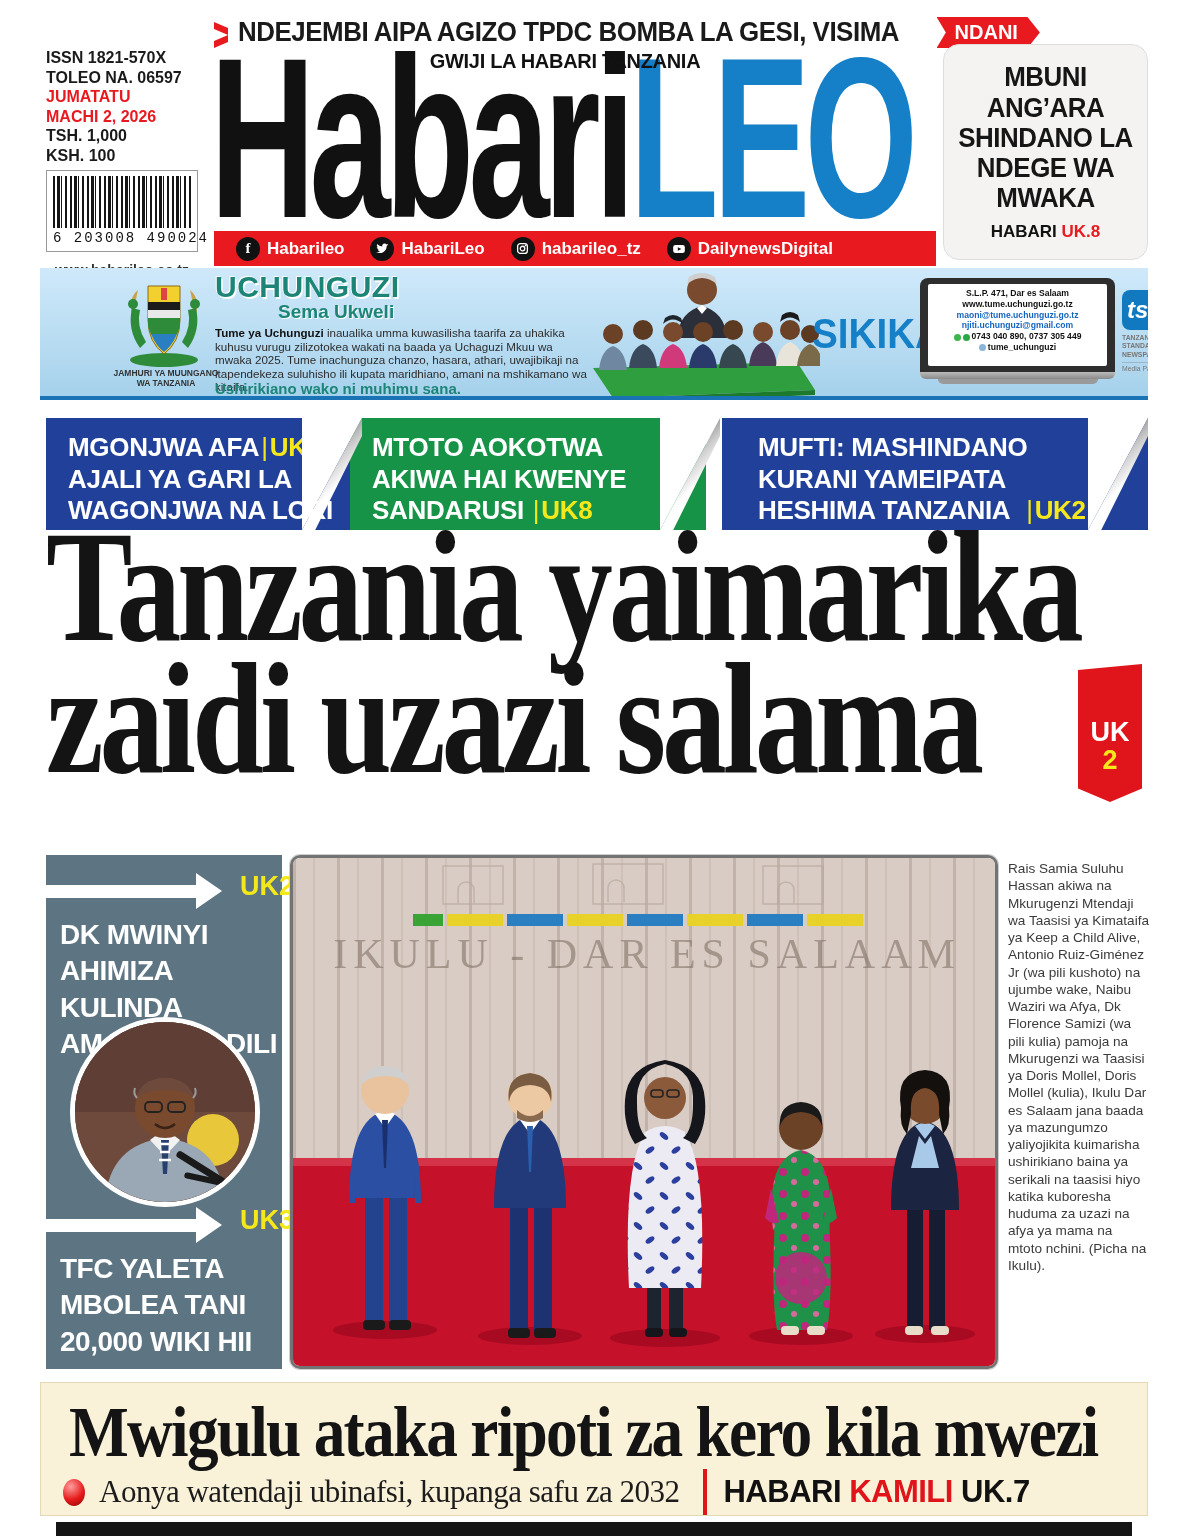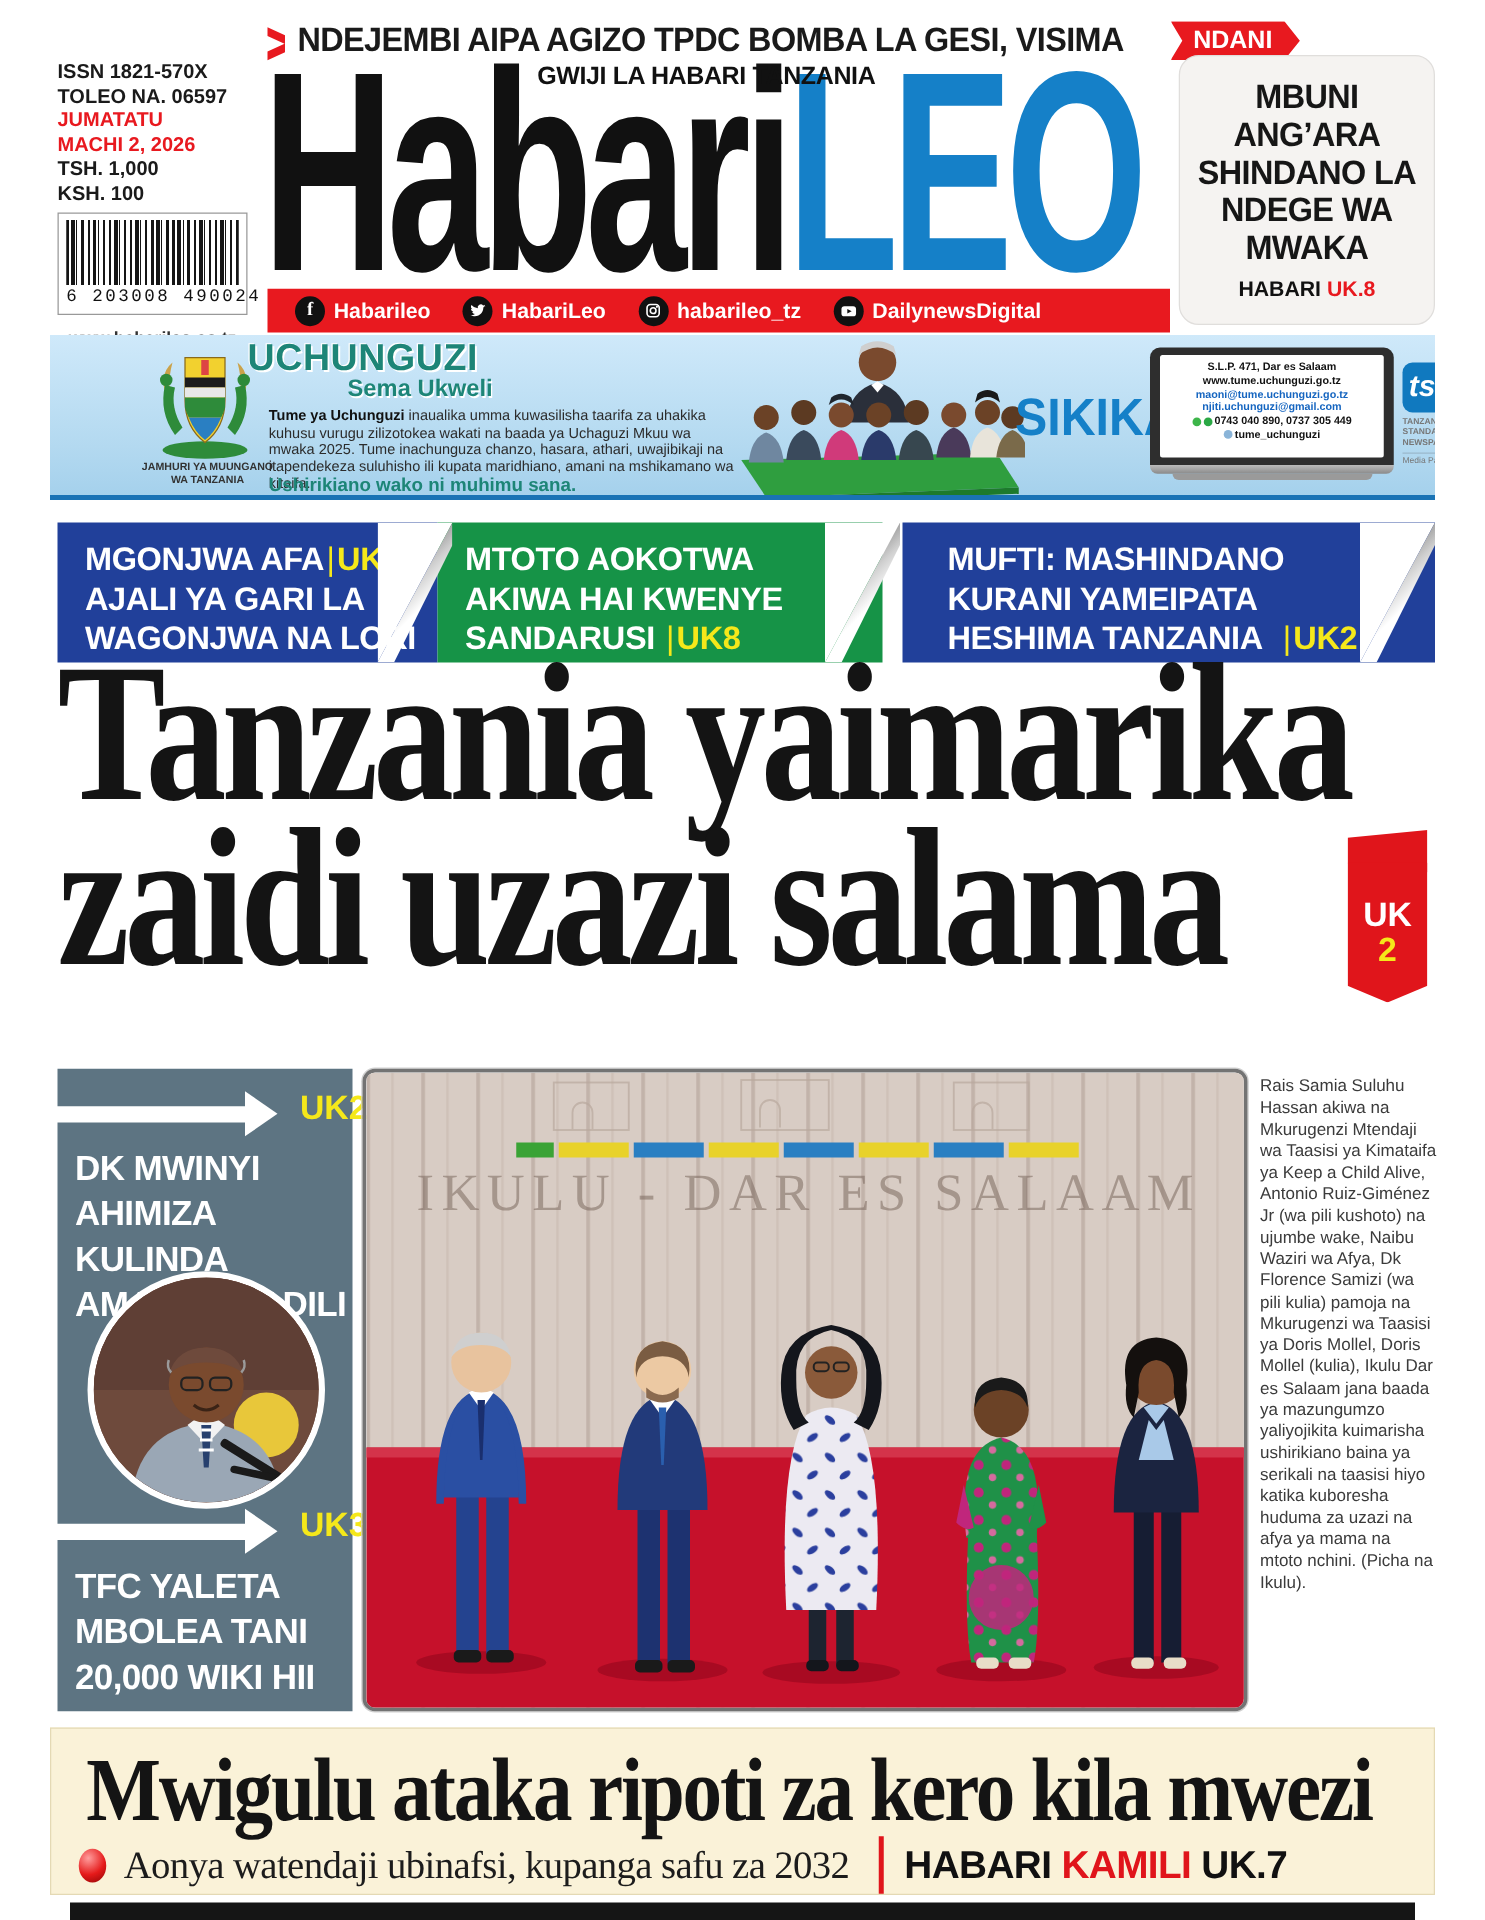--- a/index.html
+++ b/index.html
@@ -39,21 +39,21 @@
   
   .promo { position:absolute; left:943px; top:44px; width:205px; height:216px; background:#f5f3f1; border:1px solid #e0dedc; border-radius:16px; display:flex; flex-direction:column; justify-content:center; align-items:center; text-align:center; padding:8px; }
   .promo .big { font-size:27px; font-weight:bold; color:#161616; line-height:1.12; letter-spacing:-0.5px; transform:scaleX(0.96); }
   .promo .ref { margin-top:8px; font-size:17px; font-weight:bold; color:#111; }
   .promo .ref .red { color:#e8191f; }
 
   
   .banner { position:absolute; left:40px; top:268px; width:1108px; height:132px; background:linear-gradient(180deg,#cfe9fa 0%,#b3d9f0 70%,#a5d1ec 100%); border-bottom:4px solid #1a73b5; overflow:hidden; }
   .arms { position:absolute; left:78px; top:12px; }
   .arms-label { position:absolute; left:40px; top:100px; width:172px; text-align:center; font-size:8.5px; font-weight:bold; color:#333; line-height:1.2; }
-  .uch-title { position:absolute; left:158px; top:2px; font-size:30px; font-weight:800; color:#1d8577; letter-spacing:0.5px; text-shadow:1.5px 1.5px 0 #fff, -1px -1px 0 #fff; }
+  .uch-title { position:absolute; left:175px; top:2px; font-size:30px; font-weight:800; color:#1d8577; letter-spacing:0.5px; text-shadow:1.5px 1.5px 0 #fff, -1px -1px 0 #fff; }
   .uch-sub { position:absolute; left:238px; top:33px; font-size:19px; font-weight:800; color:#1d8577; text-shadow:1px 1px 0 #fff; }
   .uch-body { position:absolute; left:175px; top:58px; width:372px; font-size:11.6px; color:#2c2c2c; line-height:1.17; }
   .uch-body b { color:#111; }
   .uch-footer { position:absolute; left:175px; top:112px; font-size:15px; font-weight:800; color:#1d8577; }
   .collage { position:absolute; left:545px; top:0px; }
   .sikika { position:absolute; left:772px; top:42px; font-size:42px; font-weight:800; color:#1580c8; letter-spacing:0px; transform:scaleX(0.92); transform-origin:left; }
   .laptop { position:absolute; left:880px; top:10px; width:195px; }
   .laptop .screen { width:195px; height:94px; background:#2e2e2e; border-radius:8px 8px 0 0; padding:6px 8px; }
   .laptop .inner { background:#fff; border-radius:2px; height:82px; padding:4px 2px; text-align:center; }
   .laptop .ln { font-size:8.6px; font-weight:bold; color:#111; line-height:1.26; white-space:nowrap; }

